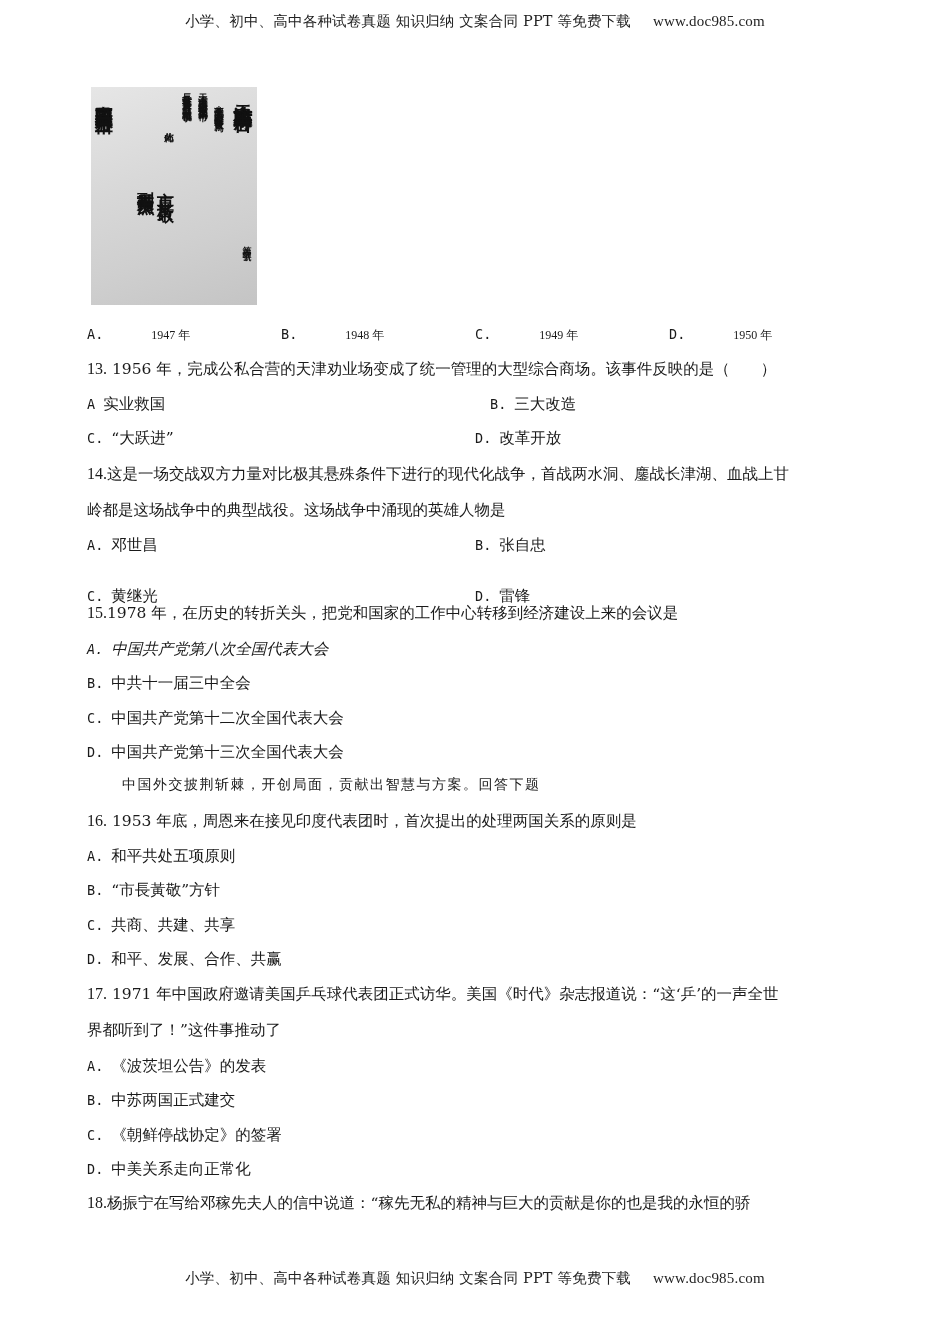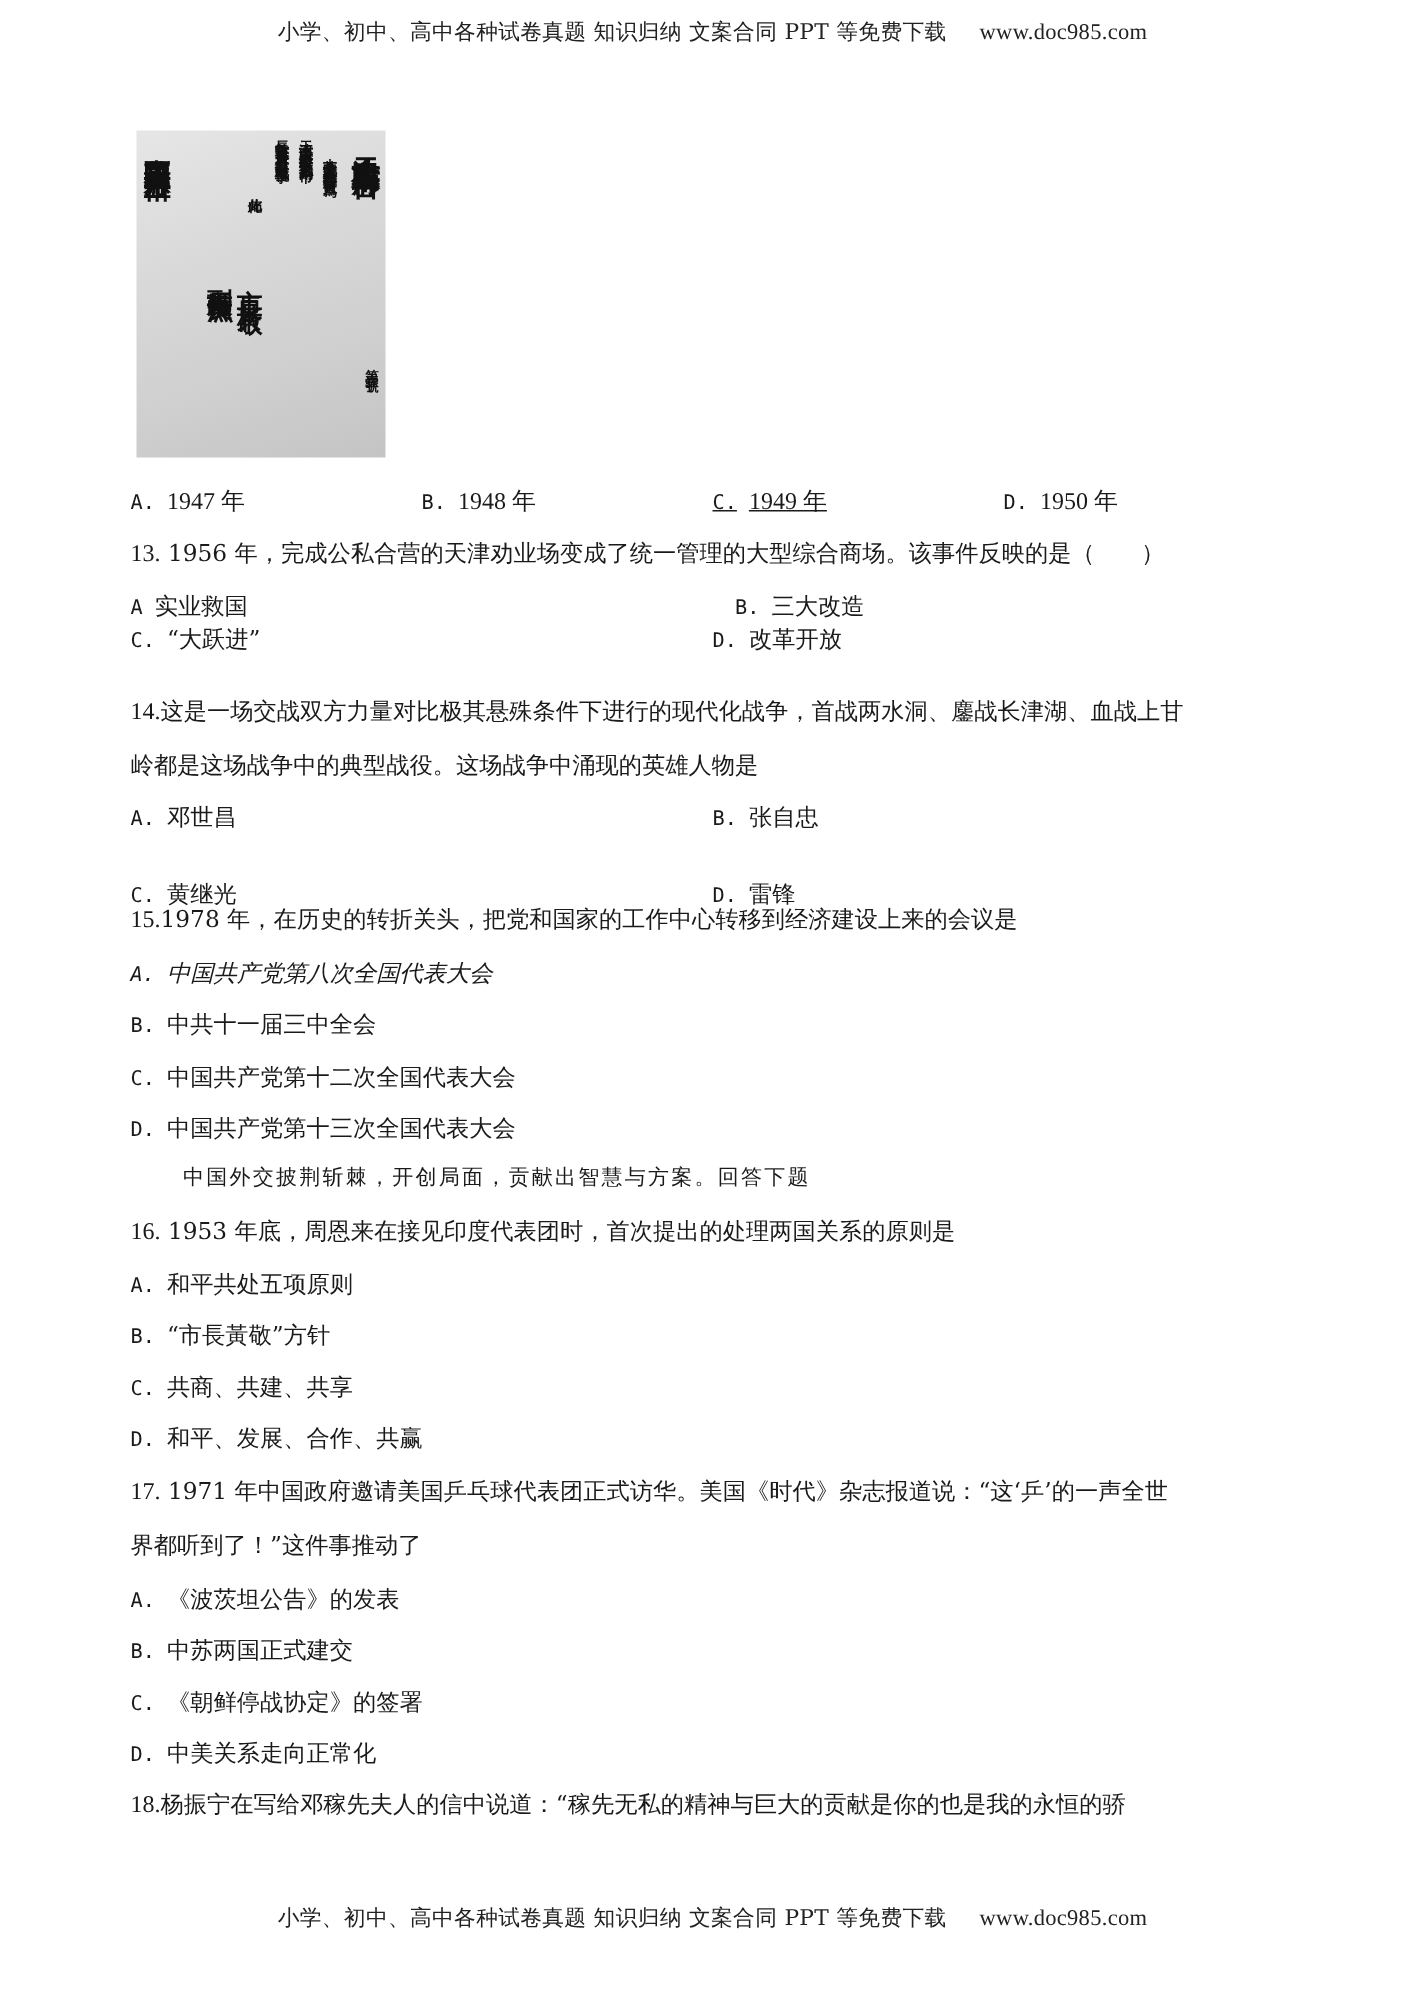--- a/index.html
+++ b/index.html
@@ -61,21 +61,21 @@
       left: 87px;
       font-size: 15.5px;
       white-space: nowrap;
       line-height: 20px;
       font-family: "DejaVu Serif", "Liberation Serif", serif;
     }
     .line .num { font-family: "Liberation Serif", serif; font-size: 16px; }
     .opt-letter { font-family: "DejaVu Sans Mono", monospace; font-size: 13.5px; margin-right: 8px; }
     .opt-row { position: absolute; left: 87px; width: 780px; height: 20px; line-height: 20px; font-size: 15.5px; white-space: nowrap; }
     .opt-row .opt { position: absolute; top: 0; }
-    .opt-row .opt .year { font-family: "Liberation Serif", serif; font-size: 16px; }
+    .opt-row .opt .year { font-family: "Liberation Serif", serif; font-size: 12px; margin-left: 40px; }
     .intro-line {
       position: absolute;
       left: 122px;
       font-family: "DejaVu Sans Mono", monospace;
       font-size: 14px;
       white-space: nowrap;
       letter-spacing: 1.5px;
     }
   </style>
 </head>
@@ -93,32 +93,32 @@
   <div class="col col-body3">長黃敬等遵於一月十五日就職視事</div>
   <div class="col col-ci">此佈</div>
   <div class="col col-mayor">市長黃敬</div>
   <div class="col col-vice">副市長張友漁</div>
   <div class="col col-date">中華民國三十八年一月十五日</div>
 </div>
 
 <div class="opt-row" style="top:324px;">
   <span class="opt" style="left:0px;"><span class="opt-letter">A.</span><span class="year">1947 年</span></span>
   <span class="opt" style="left:194px;"><span class="opt-letter">B.</span><span class="year">1948 年</span></span>
-  <span class="opt" style="left:388px;text-decoration:underline;"><span class="opt-letter">C.</span><span class="year">1949 年</span></span>
+  <span class="opt" style="left:388px;"><span class="opt-letter">C.</span><span class="year">1949 年</span></span>
   <span class="opt" style="left:582px;"><span class="opt-letter">D.</span><span class="year">1950 年</span></span>
 </div>
 
 <div class="line" style="top:359px;">
   <span class="num">13.</span>&nbsp;<span>1956 年，完成公私合营的天津劝业场变成了统一管理的大型综合商场。该事件反映的是（　　）</span>
 </div>
 <div class="opt-row" style="top:394px;">
   <span class="opt" style="left:0px;"><span class="opt-letter">A</span><span>实业救国</span></span>
   <span class="opt" style="left:388px;margin-left:15px;"><span class="opt-letter">B.</span><span>三大改造</span></span>
 </div>
-<div class="opt-row" style="top:416px;">
+<div class="opt-row" style="top:428px;">
   <span class="opt" style="left:0px;"><span class="opt-letter">C.</span><span>“大跃进”</span></span>
   <span class="opt" style="left:388px;"><span class="opt-letter">D.</span><span>改革开放</span></span>
 </div>
 
 <div class="line" style="top:464px;">
   <span class="num">14.</span><span>这是一场交战双方力量对比极其悬殊条件下进行的现代化战争，首战两水洞、鏖战长津湖、血战上甘</span>
 </div>
 <div class="line" style="top:500px;">岭都是这场战争中的典型战役。这场战争中涌现的英雄人物是</div>
 <div class="opt-row" style="top:535px;">
   <span class="opt" style="left:0px;"><span class="opt-letter">A.</span><span>邓世昌</span></span>

